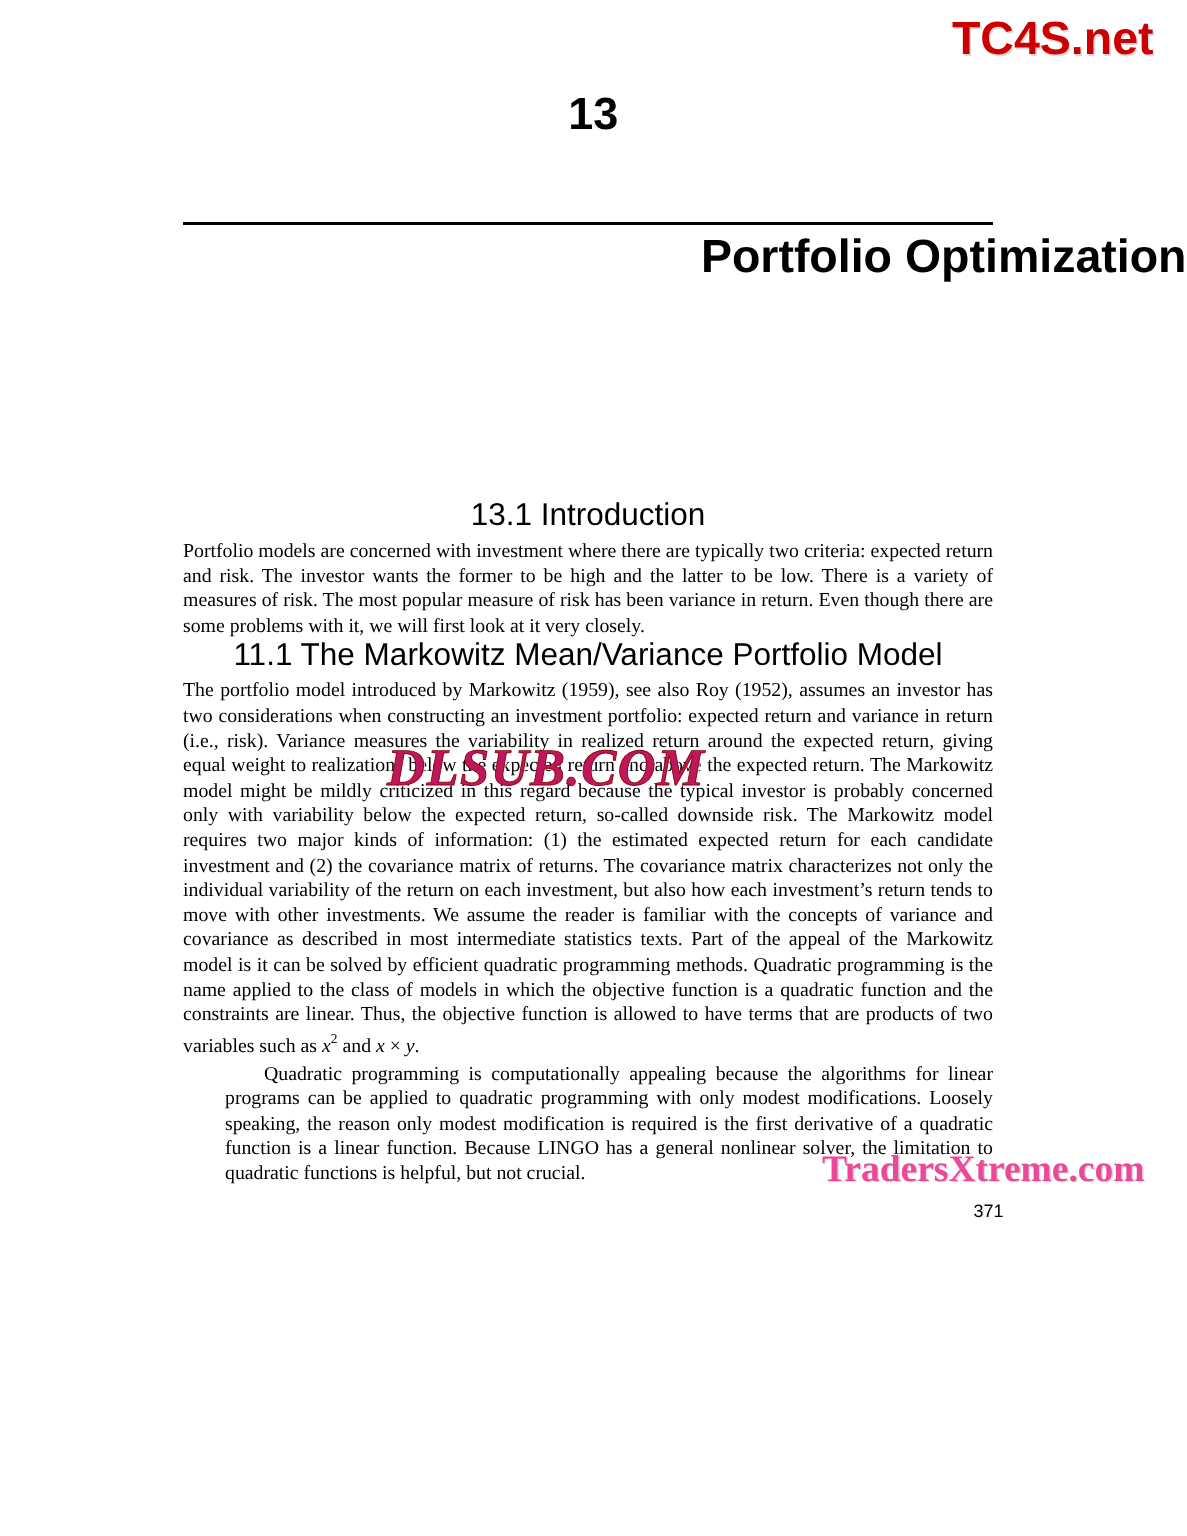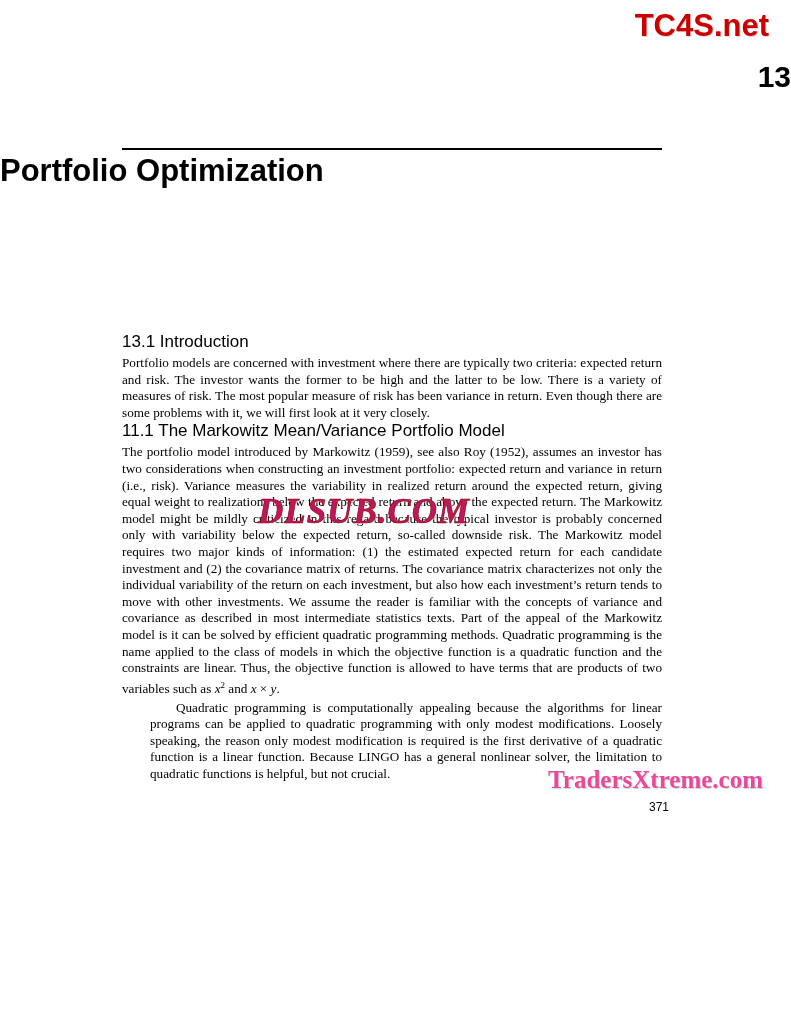--- a/index.html
+++ b/index.html
@@ -60,57 +60,58 @@
     -webkit-text-stroke: 0.6px #8a0000;
     text-shadow: 1px 1px 0 rgba(255,255,255,0.6);
   }
 
   
   .chapter-number {
     position: absolute;
     left: 0;
     right: 0;
     top: 60px;
-    text-align: right;
+    text-align: center;
     font-family: "Liberation Sans", sans-serif;
     font-weight: bold;
     font-size: 30px;
   }
   .rule {
     position: absolute;
     left: 122px;
     top: 148px;
     width: 540px;
     height: 2px;
     background: #000000;
   }
   .chapter-title {
     position: absolute;
     left: 0;
     right: 0;
     top: 153px;
-    text-align: left;
+    text-align: right;
     font-family: "Liberation Sans", sans-serif;
     font-weight: bold;
     font-size: 31px;
   }
 
   
   .content {
     position: absolute;
     left: 122px;
     top: 332px;
     width: 540px;
   }
   h2.section {
     font-family: "Liberation Sans", sans-serif;
     font-weight: normal;
-    font-size: 17px;
+    font-size: 21px;
     margin: 0 0 3px 0;
     letter-spacing: 0px;
+    text-align: center;
   }
   .sec2 { margin-top: 26px; }
   p.para {
     margin: 0;
     font-size: 13.2px;
     line-height: 16.6px;
     text-align: justify;
     text-justify: inter-word;
   }
   p.indent {

